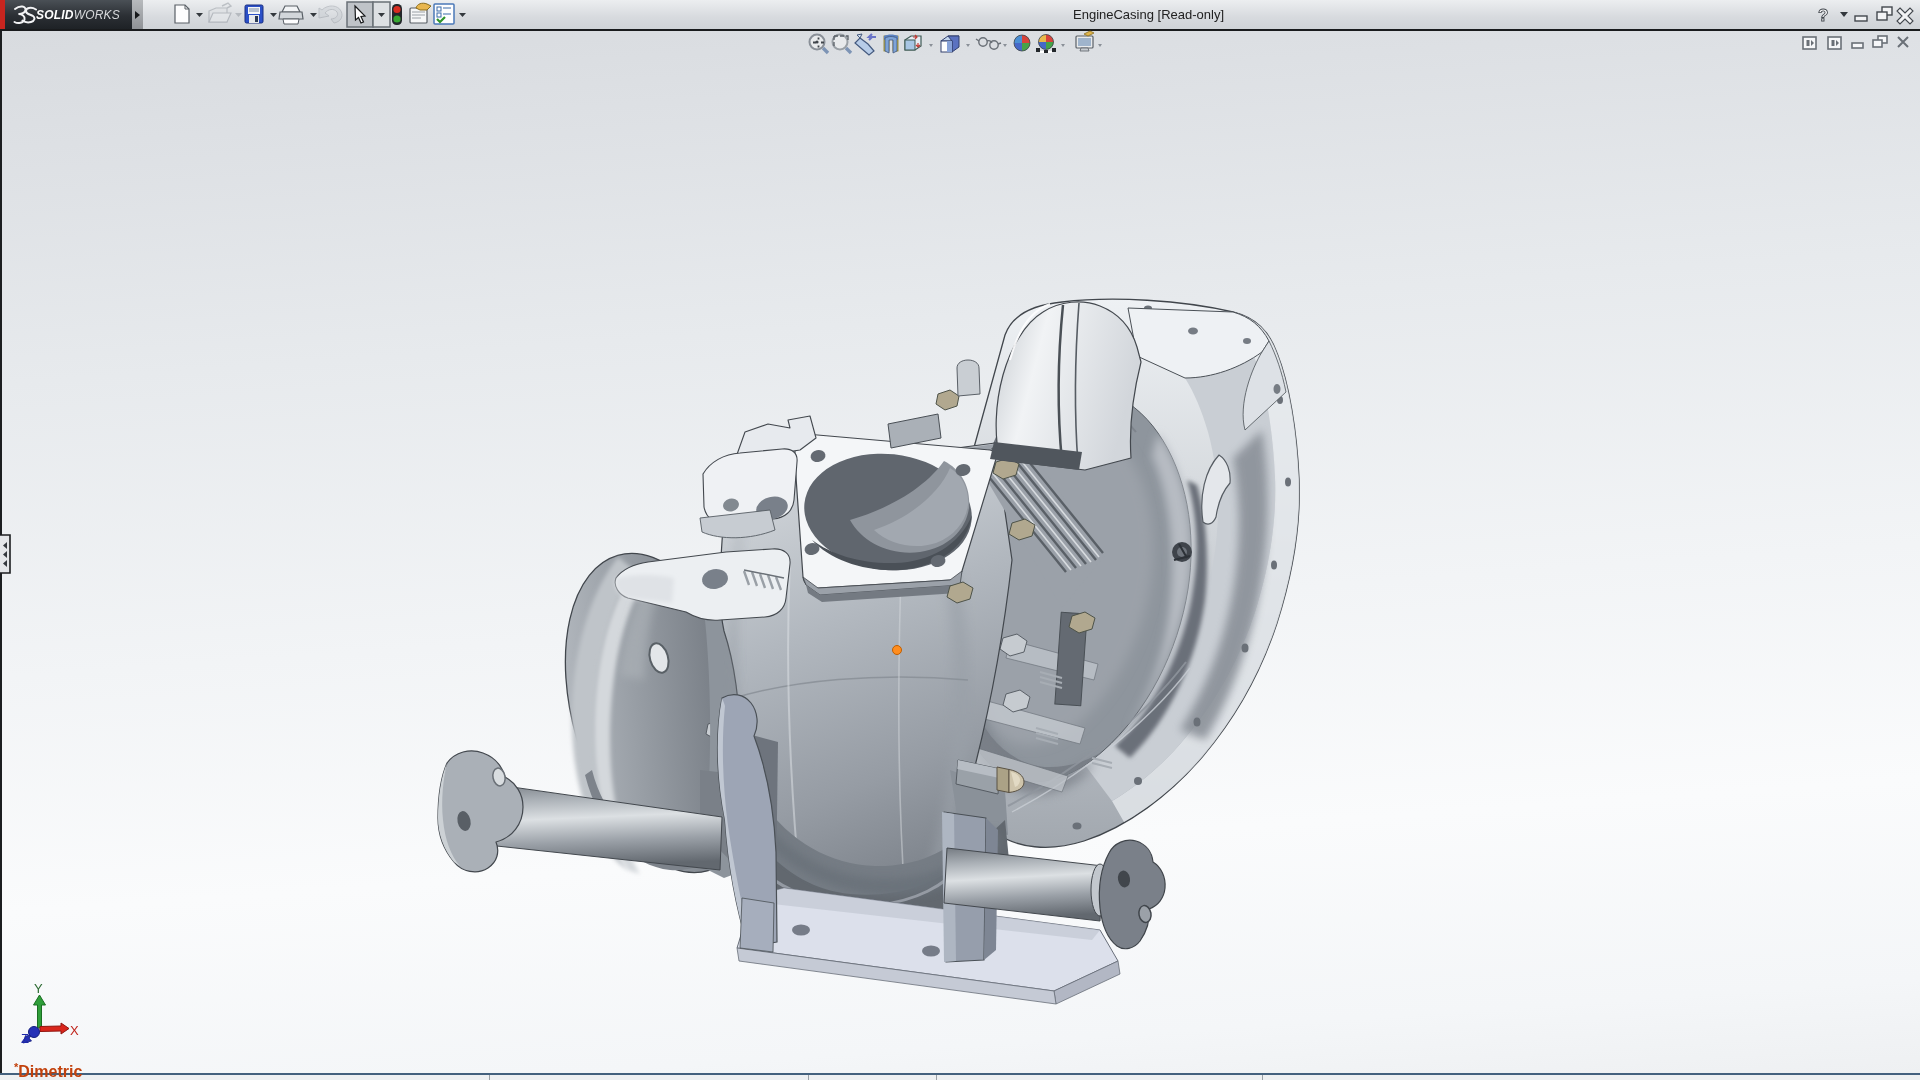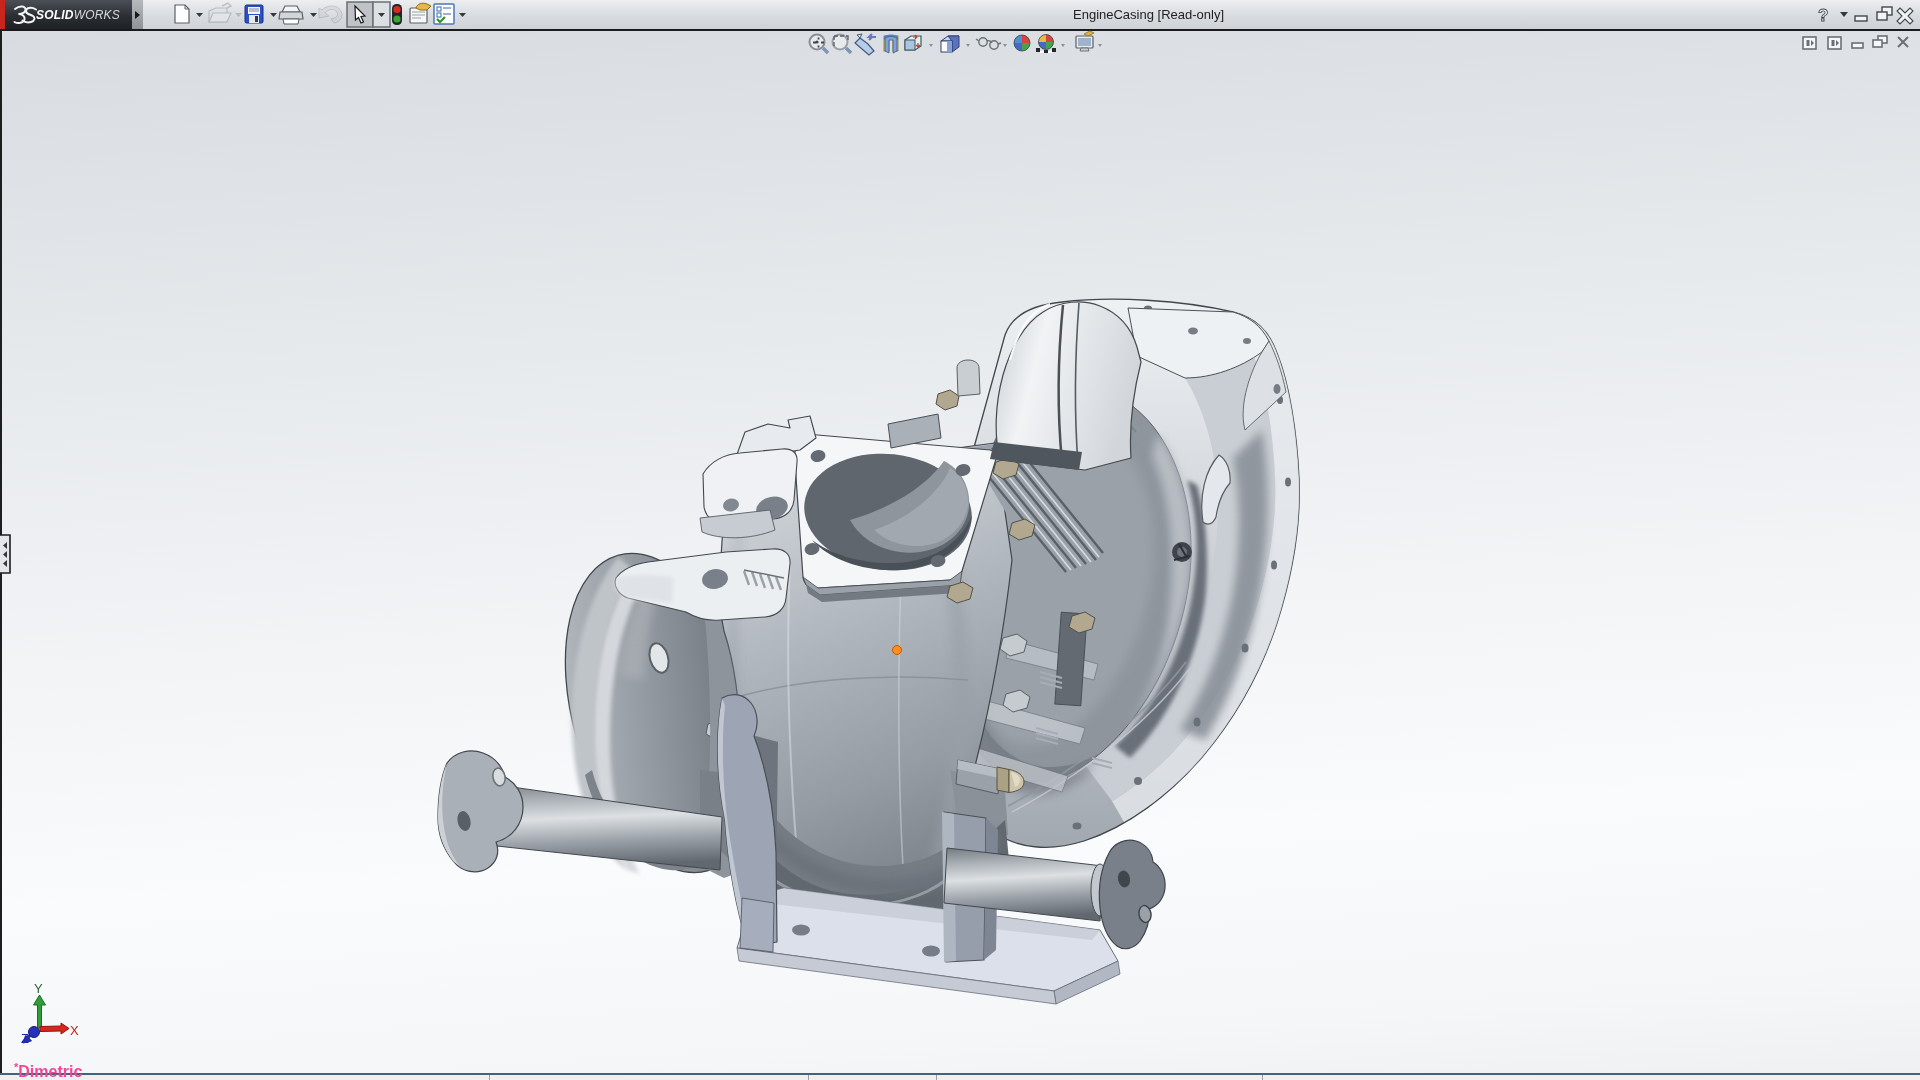--- a/index.html
+++ b/index.html
@@ -17,21 +17,21 @@
   #logoarrow:after{content:"";position:absolute;left:3px;top:11px;
     border-left:5px solid #17191b;border-top:4px solid transparent;border-bottom:4px solid transparent;}
   #doctitle{position:absolute;left:1073px;top:7px;color:#222;font-size:13px;text-align:center;}
   #winline{position:absolute;left:0;top:29px;width:1920px;height:2px;background:#191b1d;}
   #viewport{position:absolute;left:0;top:31px;width:1920px;height:1042px;
     background:linear-gradient(176deg,#d8dbdf 0%,#dde0e4 10%,#e7eaed 30%,#f2f4f6 55%,#fafbfc 75%,#f4f6f8 92%,#eef0f2 100%);}
   #vpborder{position:absolute;left:0;top:31px;width:2px;height:1042px;background:#1c1e20;}
   #statusbar{position:absolute;left:0;top:1073px;width:1920px;height:7px;
     background:#eef0f2;border-top:2px solid #44617e;box-sizing:border-box;}
   .sep{position:absolute;top:1075px;width:1px;height:5px;background:#9aa0a6;}
-  #dimetric{position:absolute;left:14px;top:1061px;color:#ec4899;font-size:16px;font-weight:bold;}
+  #dimetric{position:absolute;left:14px;top:1061px;color:#c2410c;font-size:16px;font-weight:bold;}
   #dimetric sup{font-size:11px;}
   svg{position:absolute;left:0;top:0;}
 </style>
 </head>
 <body>
 <div id="viewport"></div>
 <div id="topbar">
   <div class="redstripe"></div>
   <div id="logobox">
     <svg width="26" height="24" viewBox="0 0 26 24" style="position:absolute;left:6px;top:3px;">

